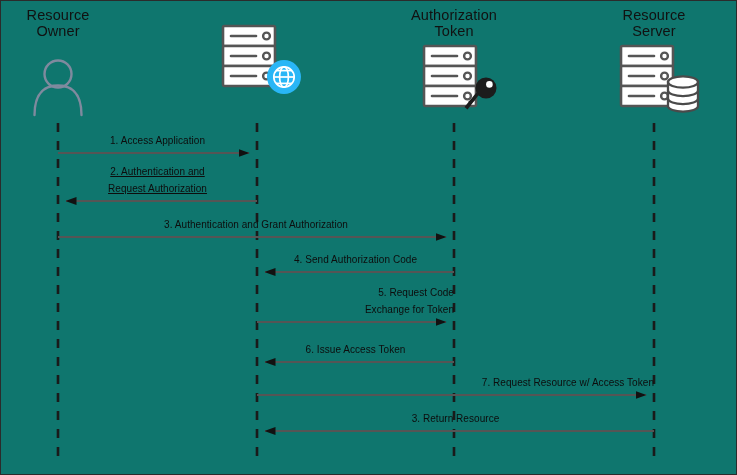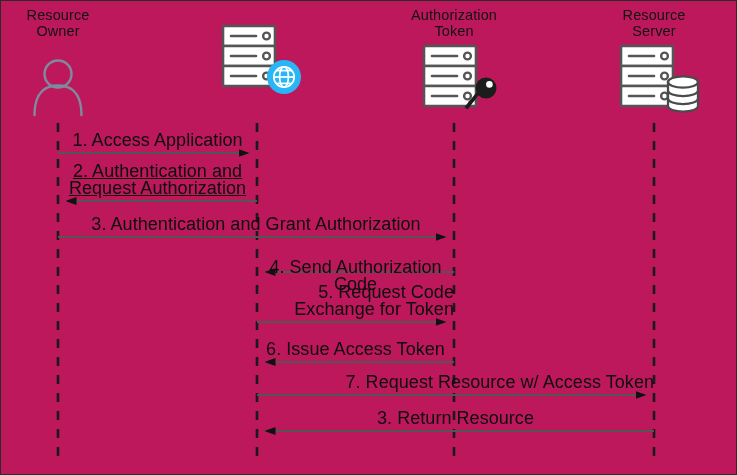--- a/index.html
+++ b/index.html
@@ -8,21 +8,21 @@
     padding: 0;
     background: #ffffff;
   }
   body {
     font-family: "Liberation Sans", sans-serif;
   }
   #diagram-root {
     position: relative;
     width: 737px;
     height: 475px;
-    background: #be185d;
+    background: #0f766e;
     border: 1px solid #2b2b2b;
     box-sizing: border-box;
     overflow: hidden;
   }
   .actor-header {
     position: absolute;
     text-align: center;
     width: 150px;
   }
   .actor-title {
@@ -37,21 +37,21 @@
     height: 72px;
     margin-top: 4px;
     display: flex;
     align-items: flex-end;
     justify-content: center;
   }
   svg { display: block; overflow: visible; }
 
   .msg-label {
     position: absolute;
-    font-size: 18px;
+    font-size: 10px;
     color: #0d0d0d;
     line-height: 17px;
     text-align: center;
     white-space: pre-line;
     letter-spacing: 0.05px;
   }
   .lifeline-layer, .arrow-layer {
     position: absolute;
     left: 0; top: 0;
     width: 737px;
@@ -206,21 +206,21 @@
     </g>
   </svg>
 
   <div class="msg-label" style="left:57px; top:131px; width:199px;">1. Access Application</div>
 
   <div class="msg-label" style="left:57px; top:162px; width:199px;text-decoration:underline;">2. Authentication and
 Request Authorization</div>
 
   <div class="msg-label" style="left:57px; top:215px; width:396px;">3. Authentication and Grant Authorization</div>
 
-  <div class="msg-label" style="left:256px; top:250px; width:197px;margin-top:8px;">4. Send Authorization Code</div>
+  <div class="msg-label" style="left:256px; top:250px; width:197px;">4. Send Authorization Code</div>
 
   <div class="msg-label" style="left:268px; top:283px; width:185px; text-align:right;">5. Request Code
 Exchange for Token</div>
 
   <div class="msg-label" style="left:256px; top:340px; width:197px;">6. Issue Access Token</div>
 
   <div class="msg-label" style="left:256px; top:373px; width:397px;text-align:right;">7. Request Resource w/ Access Token</div>
 
   <div class="msg-label" style="left:256px; top:409px; width:397px;">3. Return Resource</div>
 

